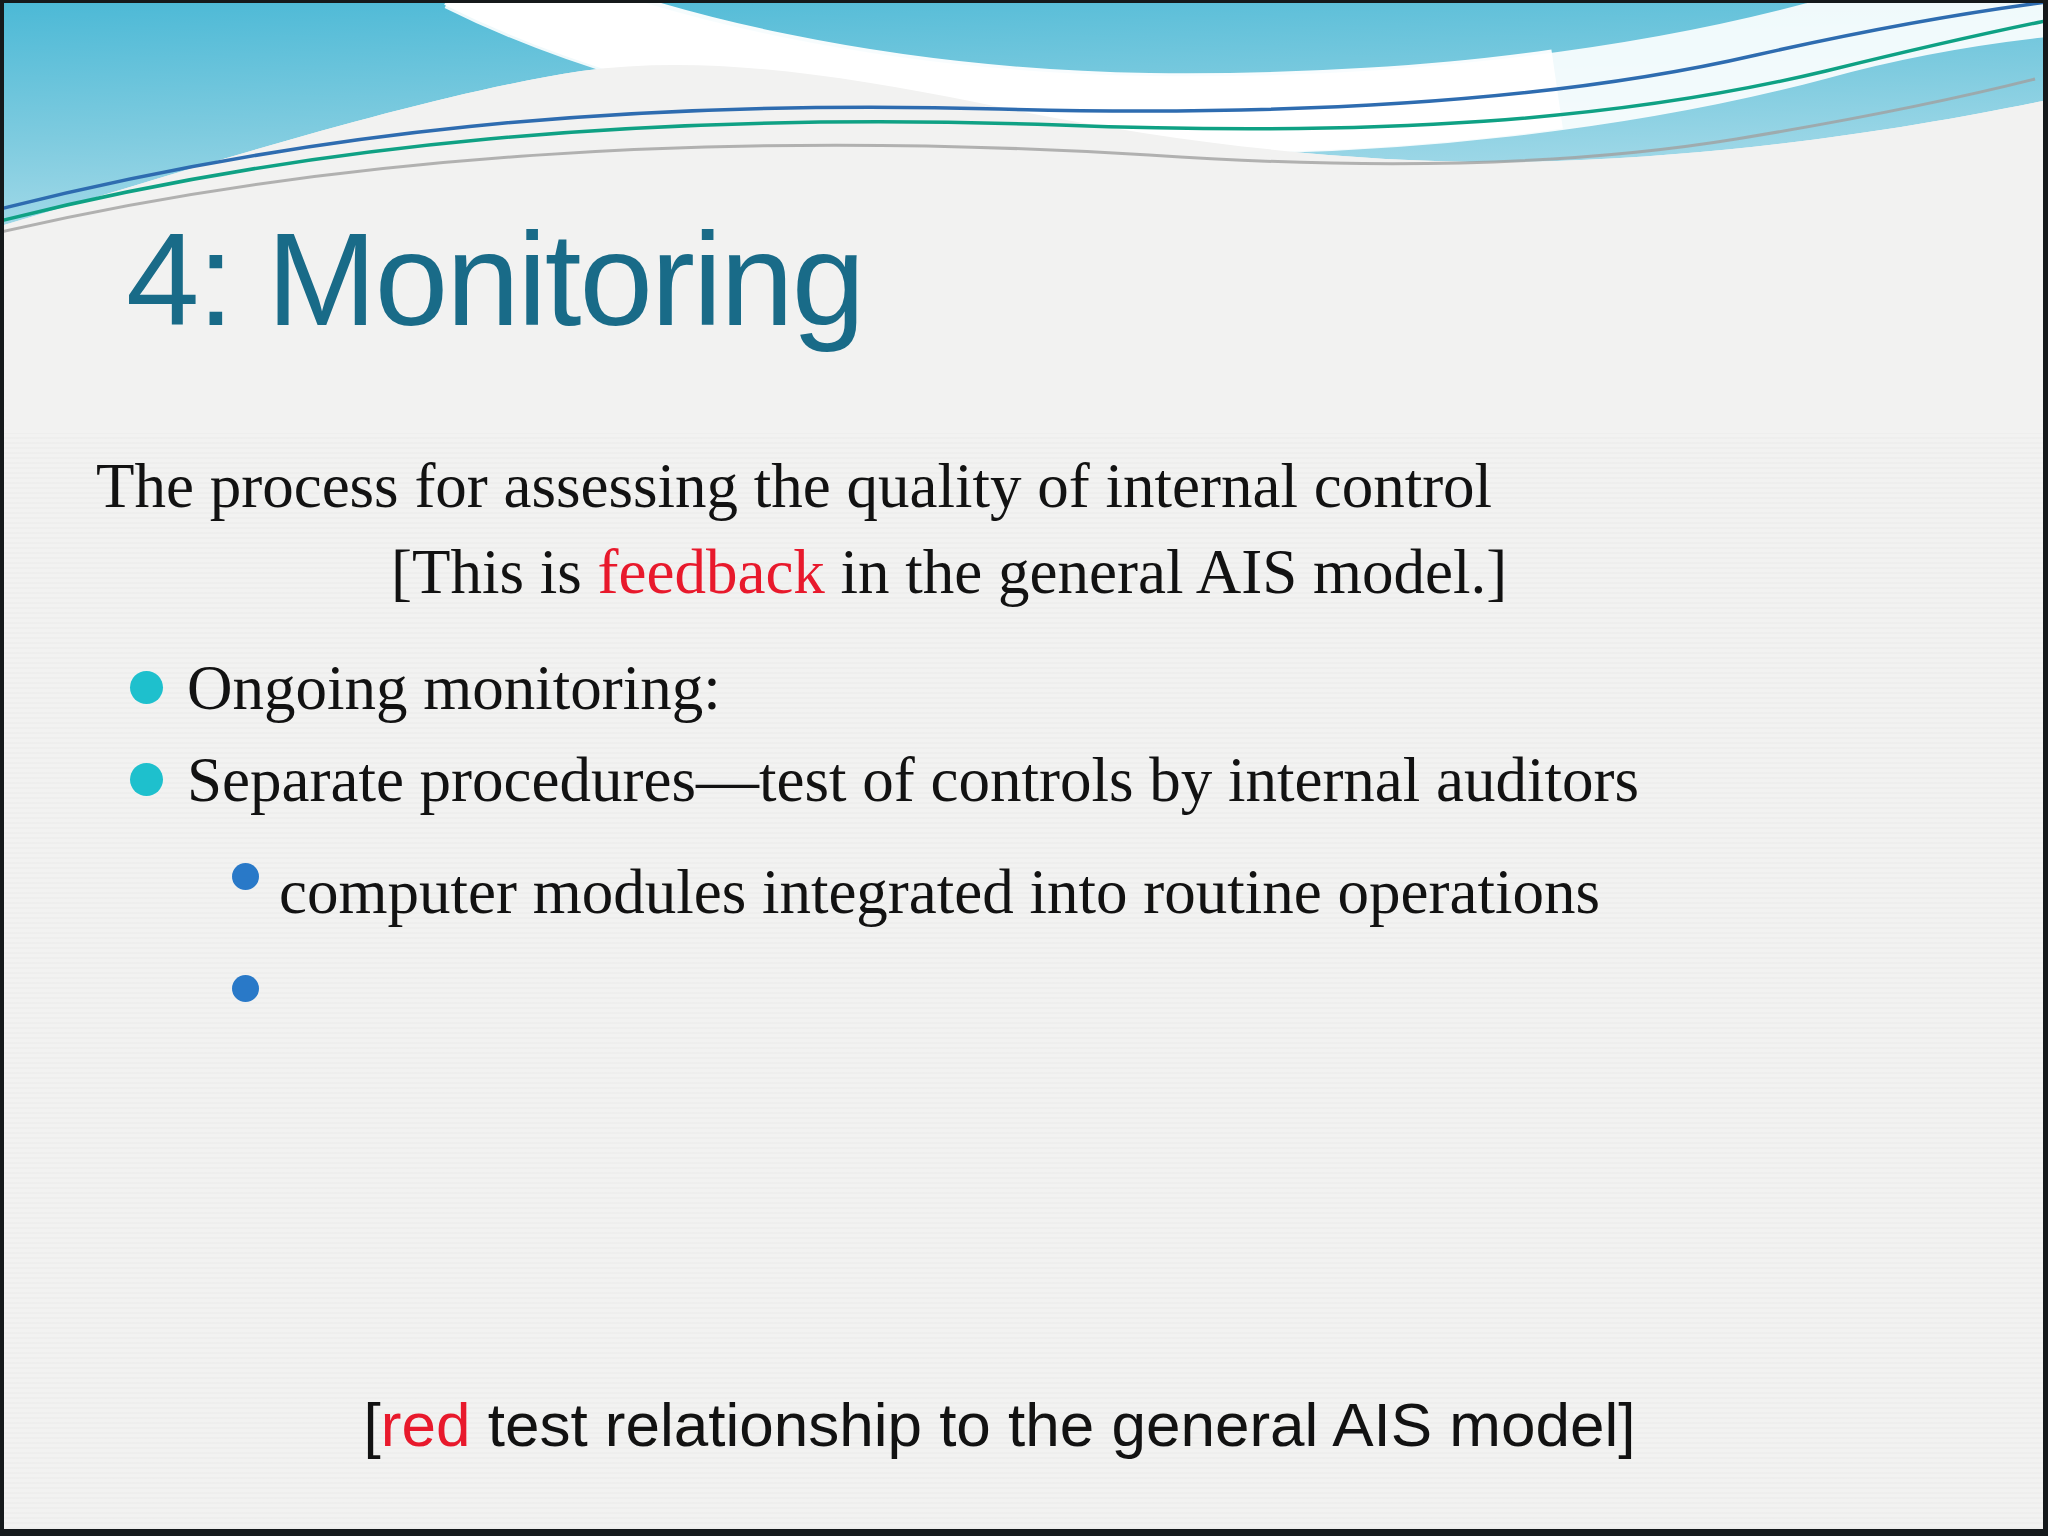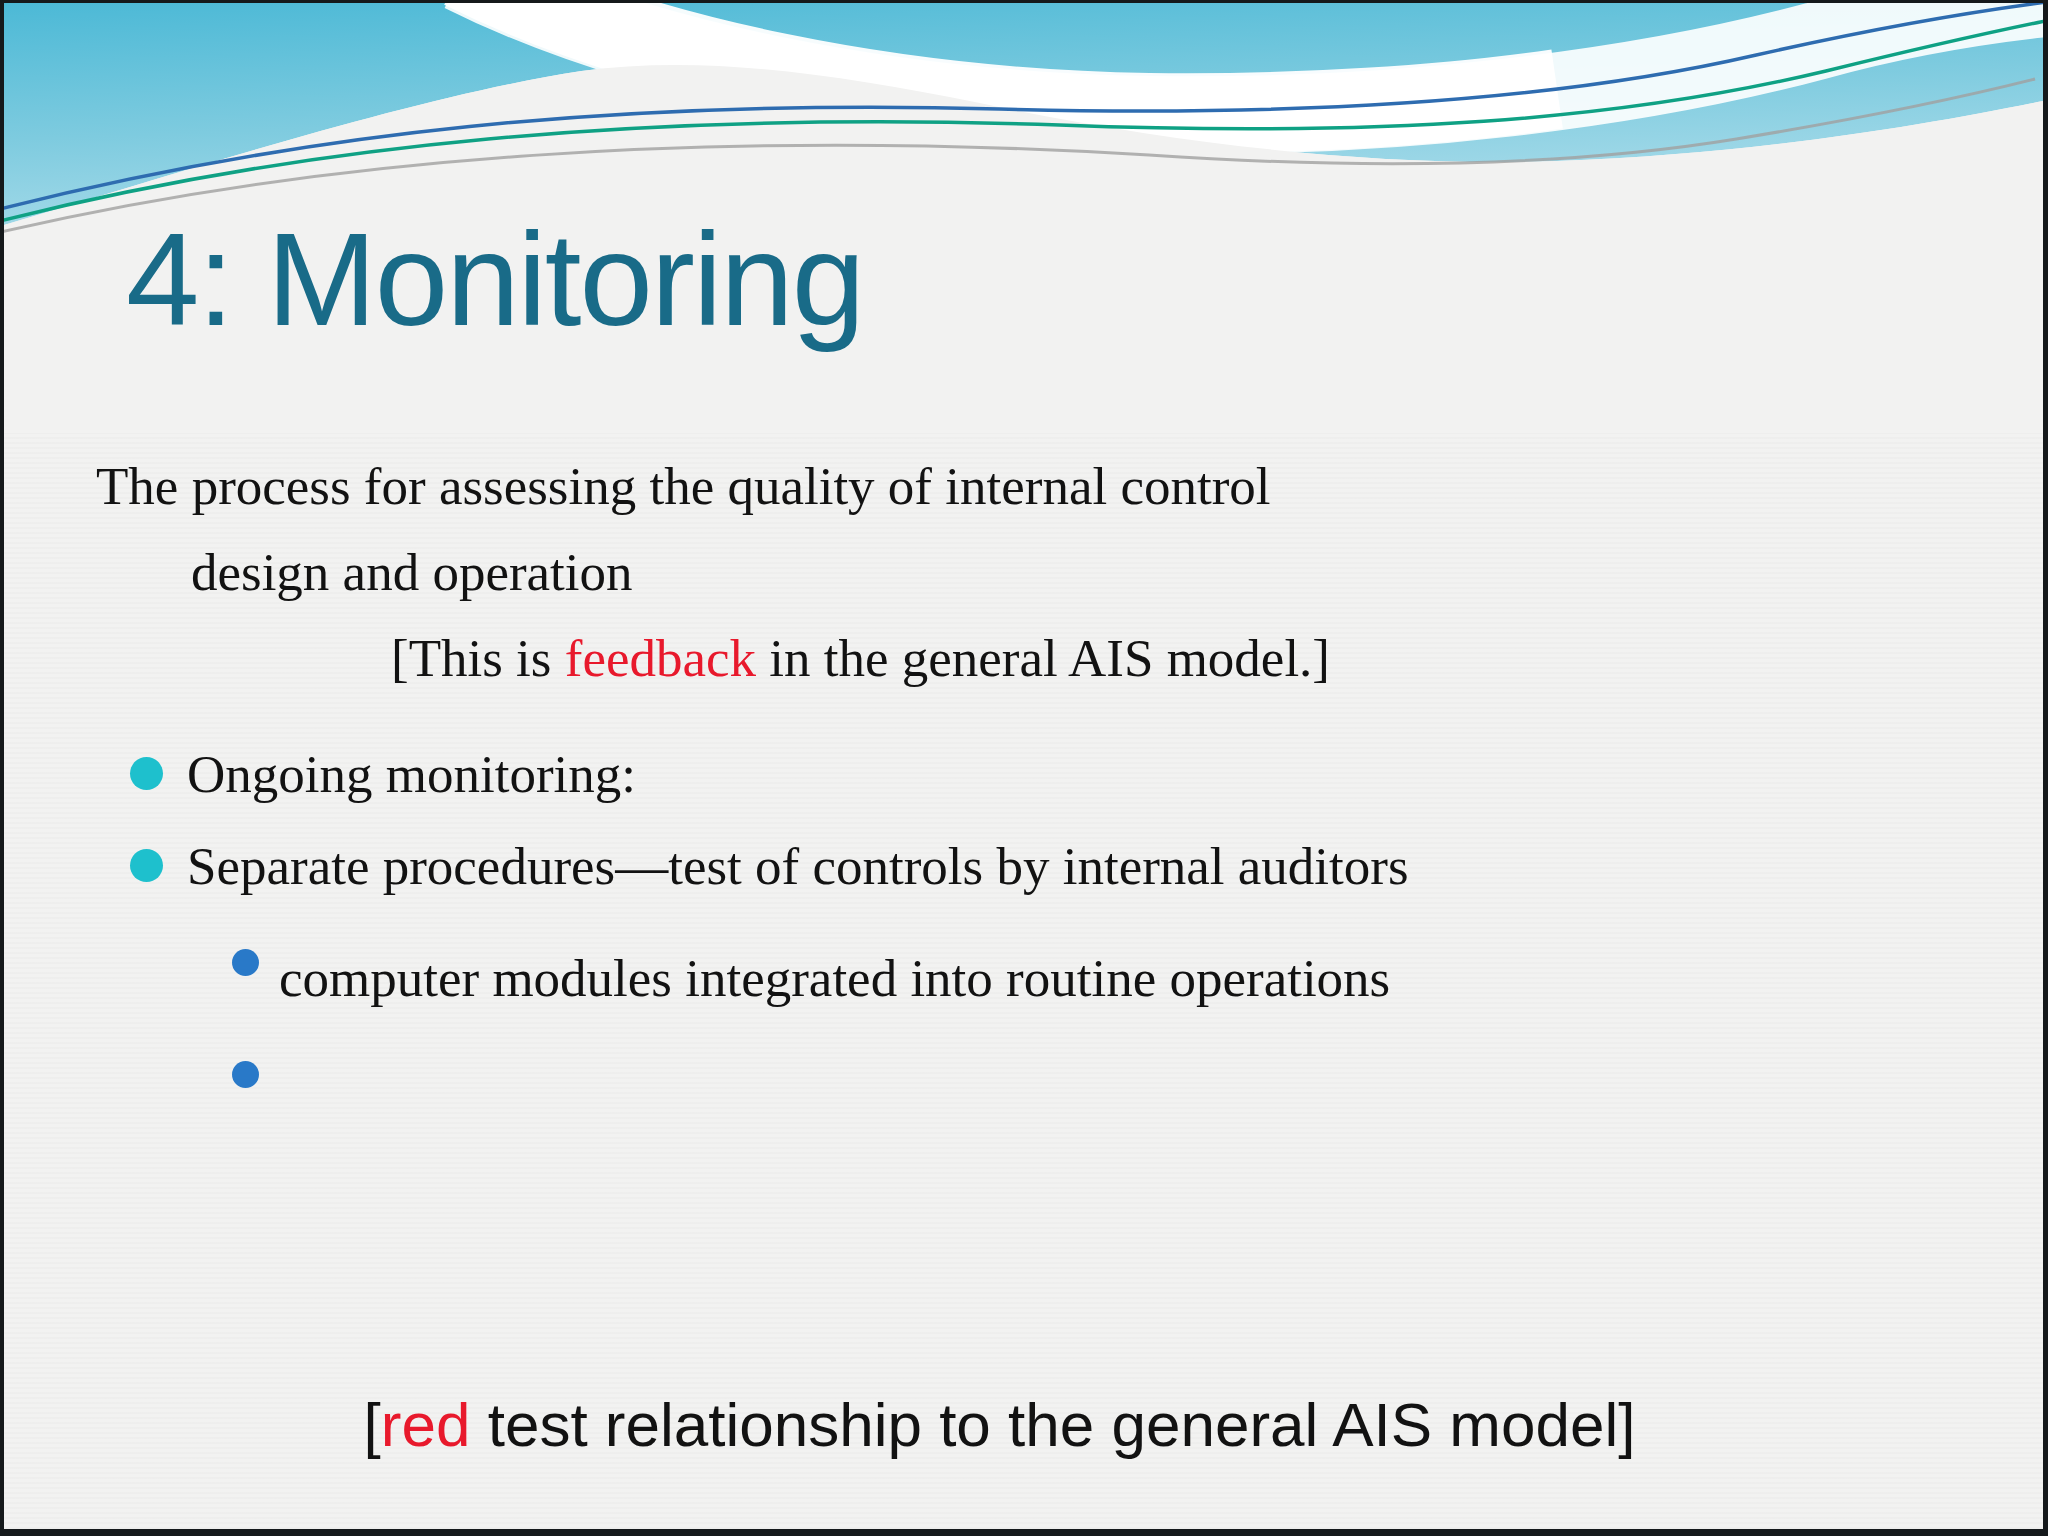--- a/index.html
+++ b/index.html
@@ -29,21 +29,21 @@
     font-size:132px;
     letter-spacing:-2px;
     line-height:1.05;
     color:#196B88;
     white-space:nowrap;
   }
   .body{
     position:absolute;
     left:92px;top:430px;
     width:1890px;
-    font-size:53px;
+    font-size:63px;
     line-height:86px;
   }
   .intro-l1{margin-top:10px;white-space:nowrap;}
   .intro-l2{margin-left:95px;white-space:nowrap;}
   .bracket-note{
     margin-left:295px;
     white-space:nowrap;
   }
   .hl-red{color:#E8192C;}
   .b-row{
@@ -103,21 +103,20 @@
 
       <path fill="none" stroke="#2E6CB0" stroke-width="3.5" d="M-20,210 C300,128 620,96 1000,106 C1300,114 1560,98 1760,52 C1880,25 1980,8 2060,-2"></path>
       <path fill="none" stroke="#0FA184" stroke-width="3.5" d="M-20,222 C300,140 650,108 1060,122 C1380,134 1620,118 1830,68 C1920,46 2000,28 2060,16"></path>
       <path fill="none" stroke="#A0A0A0" stroke-width="3" opacity="0.8" d="M-20,233 C320,152 720,126 1150,152 C1390,168 1580,162 1740,136 C1850,118 1960,96 2040,76"></path>
     </svg>
 
     <div class="title">4: Monitoring</div>
 
     <div class="body">
       <div class="intro-l1">The process for assessing the quality of internal control</div>
-      <div class="intro-l2">design and operation</div>
 
       <div class="bracket-note"><span>[This is </span><span class="hl-red">feedback</span><span> in the general AIS model.]</span></div>
 
       <div class="b-row l1">
         <span class="dot"></span>
         <span class="b-text">Ongoing monitoring:</span>
       </div>
       <div class="b-row l1">
         <span class="dot"></span>
         <span class="b-text">Separate procedures—test of controls by internal auditors</span>

